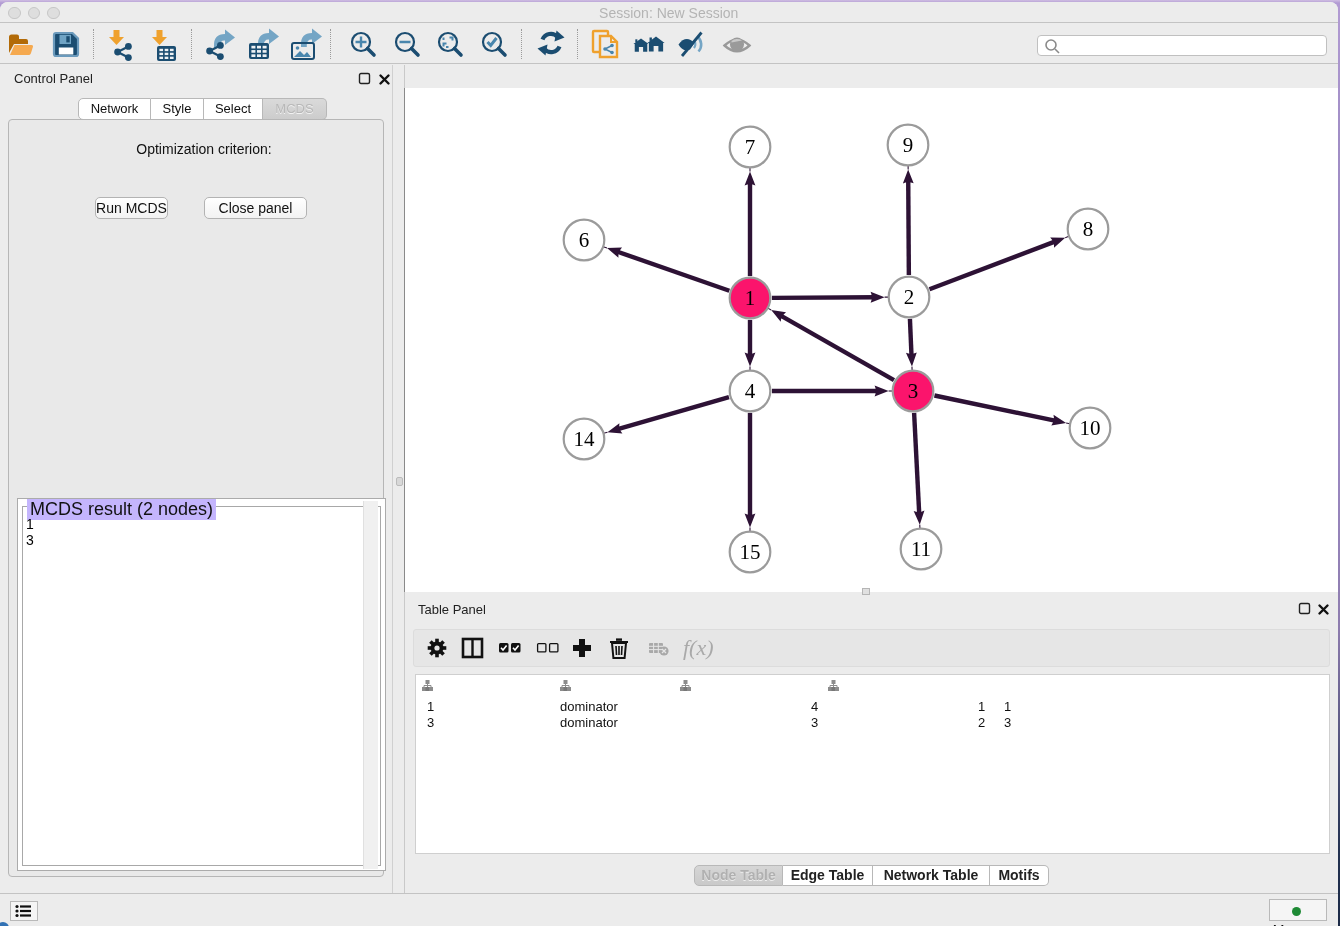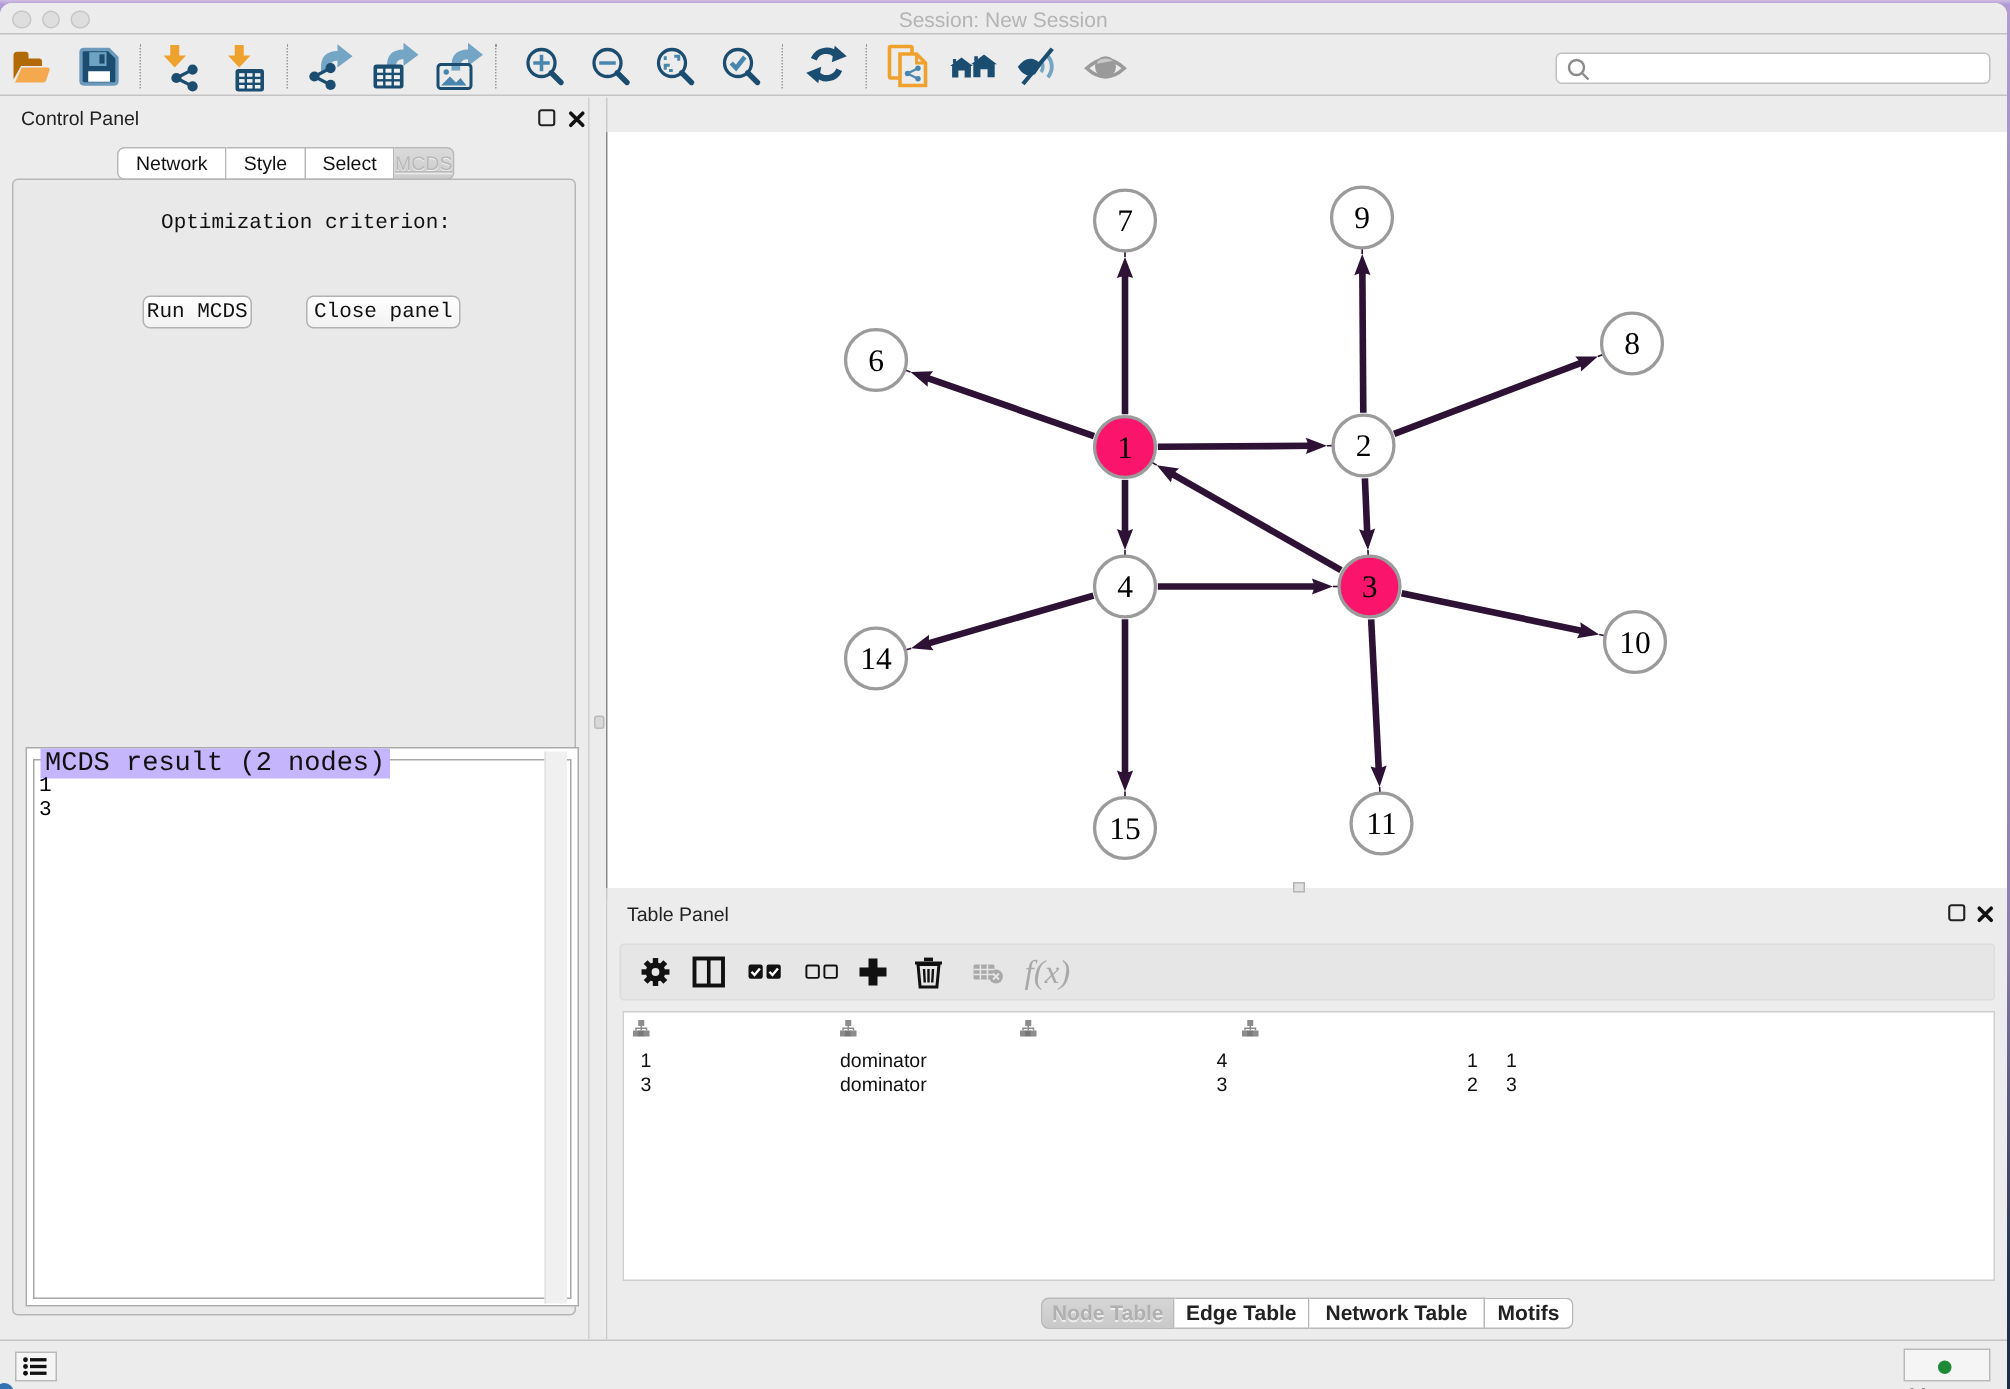--- a/index.html
+++ b/index.html
@@ -26,21 +26,21 @@
 
 #main { position:absolute; left:0; top:63px; width:1338px; height:828px; background:#ececec; }
 
 #cp-title { position:absolute; left:14px; top:6px; font-size:13px; color:#222; }
 #cp-tabs { position:absolute; left:0; top:33px; width:392px; height:22px; }
 .cptab { position:absolute; height:22px; background:#fff; border:1px solid #b8b8b8;
   font-size:13px; text-align:center; line-height:20px; color:#111; }
 #tab-mcds { background:linear-gradient(#dadada,#cccccc); color:#b8b8b8;
   border-radius:0 5px 5px 0; text-shadow:0 1px 0 #f2f2f2;}
 #cp-body { position:absolute; left:8px; top:54px; width:376px; height:758px;
-  border:1px solid #b6b6b6; border-radius:4px; background:#e9e9e9;font-family:Liberation Mono, monospace; }
+  border:1px solid #b6b6b6; border-radius:4px; background:#e9e9e9; }
 #opt-label { position:absolute; left:8px; top:21px; width:100%; text-align:center;
   font-size:14px; color:#111; }
 #combo { position:absolute; left:36px; top:43px; width:312px; height:23px; background:#fff;
   border:1px solid #ababab; border-radius:5px; font-size:14px; line-height:21px;
   padding-left:11px; color:#111; }
 .btn { position:absolute; top:77px; height:22px; background:linear-gradient(#ffffff,#f2f2f2);
   border:1px solid #b3b3b3; border-radius:5px; font-size:14px; text-align:center;
   line-height:20px; color:#111; }
 #mcds-box { position:absolute; left:8px; top:378px; width:369px; height:373px;
   background:#fff; border:1px solid #ababab; }
@@ -232,21 +232,21 @@
     <svg width="30" height="14" style="position:absolute;left:358px;top:7px;">
       <rect x="1.5" y="1.5" width="10" height="10" rx="1.5" fill="none" stroke="#222" stroke-width="1.4"></rect>
     </svg>
     <svg width="13" height="13" style="position:absolute;left:378px;top:8px;">
       <path d="M2.5 2.5 L10.5 10.5 M10.5 2.5 L2.5 10.5" stroke="#111" stroke-width="2.4" stroke-linecap="round"></path>
     </svg>
     <div id="cp-tabs">
       <div class="cptab" style="left:78px;width:73px;border-radius:5px 0 0 5px;">Network</div>
       <div class="cptab" style="left:151px;width:53px;border-left:none;">Style</div>
       <div class="cptab" style="left:204px;width:59px;border-left:none;">Select</div>
-      <div class="cptab" id="tab-mcds" style="left:263px;width:40px;border-left:none;text-decoration:underline;">MCDS</div>
+      <div class="cptab" id="tab-mcds" style="left:263px;width:64px;border-left:none;">MCDS</div>
     </div>
     <div id="cp-body">
       <div id="opt-label">Optimization criterion:</div>
       <div class="btn" style="left:86px;width:73px;">Run MCDS</div>
       <div class="btn" style="left:195px;width:103px;">Close panel</div>
       <div id="mcds-box">
         <div style="position:absolute;left:4px;top:7px;right:4px;bottom:4px;border:1px solid #a8a8a8;"></div>
         <div id="mcds-legend">MCDS result (2 nodes)</div>
         <div style="position:absolute;left:8px;top:17px;font-size:14px;">1</div>
         <div style="position:absolute;left:8px;top:33px;font-size:14px;">3</div>

